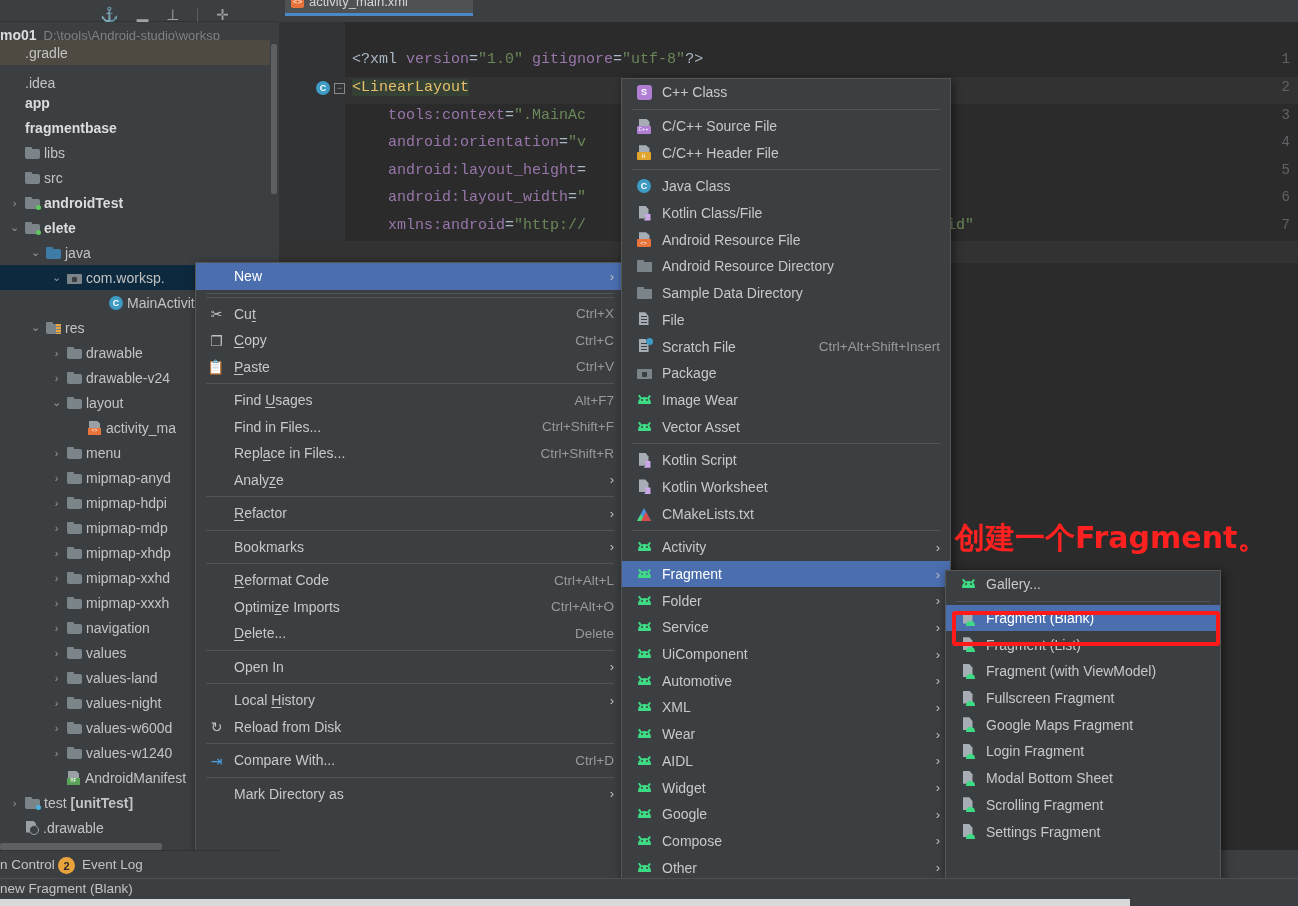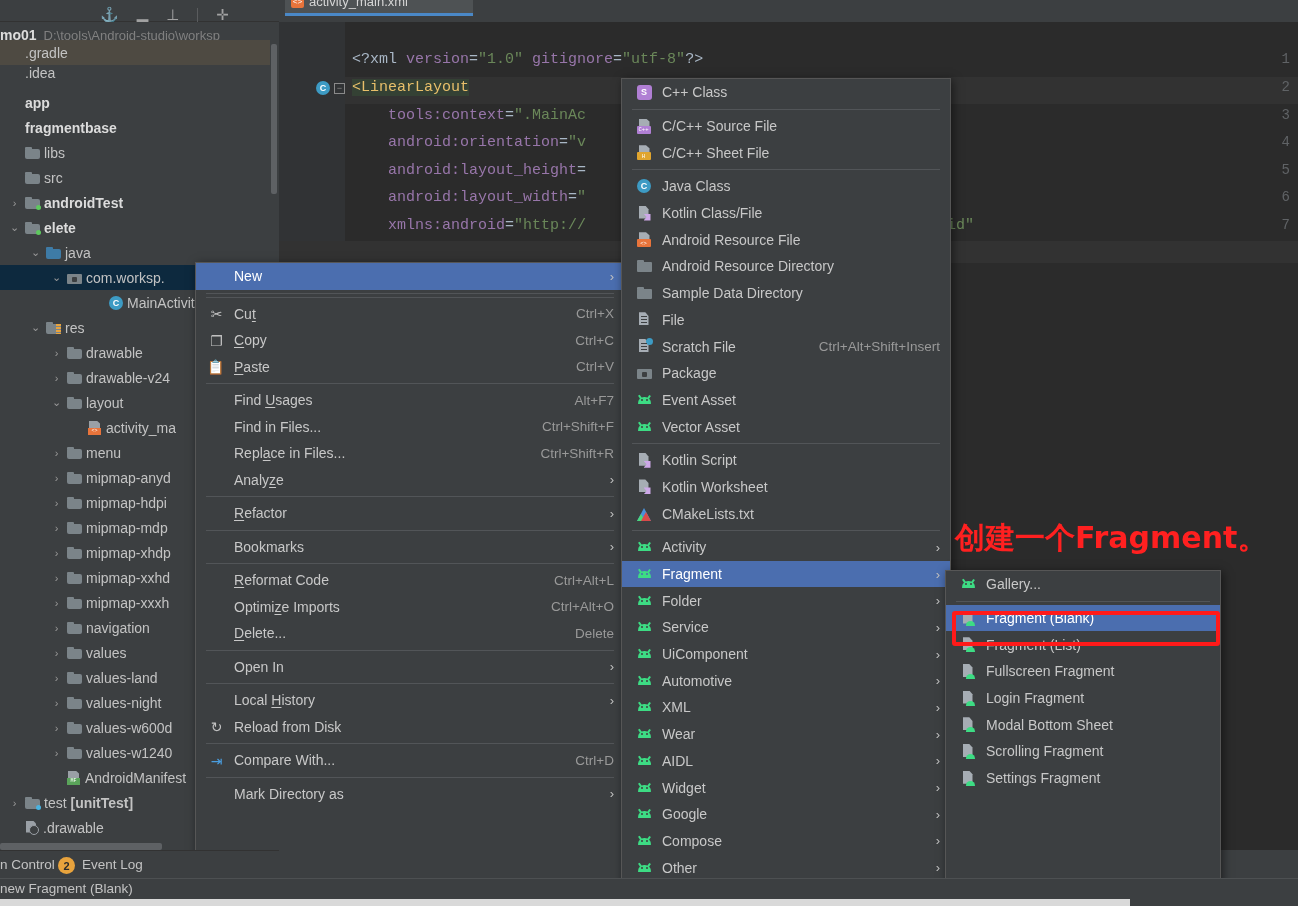--- a/index.html
+++ b/index.html
@@ -273,21 +273,21 @@
 <div class="abs" id="project-header">
   <span class="pname">mo01</span>
   <span class="ppath">D:\tools\Android-studio\worksp</span>
 </div>
 <div id="tree-container">
     <div class="tree-row sel-grey" style="top: 40px;">
       <span style="display:inline-block;width:4px"></span>
       <span class="arrow"></span>
       <span class="">.gradle</span>
     </div>
-    <div class="tree-row" style="top: 60px;">
+    <div class="tree-row" style="top: 70px;">
       <span style="display:inline-block;width:4px"></span>
       <span class="arrow"></span>
       <span class="">.idea</span>
     </div>
     <div class="tree-row" style="top: 90px;">
       <span style="display:inline-block;width:4px"></span>
       <span class="arrow"></span>
       <span class="bold">app</span>
     </div>
     <div class="tree-row" style="top: 115px;">
@@ -593,21 +593,21 @@
         </span>
       </span>
       <span>C/C++ Source File</span>
     </div>
     <div class="mi2">
       <span class="ic">
         <span class="fbadge">
           <span class="b h">H</span>
         </span>
       </span>
-      <span>C/C++ Sheet File</span>
+      <span>C/C++ Header File</span>
     </div>
     <div class="msep"></div>
     <div class="mi2">
       <span class="ic">
         <span class="javaic">C</span>
       </span>
       <span>Java Class</span>
     </div>
     <div class="mi2">
       <span class="ic">
@@ -659,21 +659,21 @@
     <div class="mi2">
       <span class="ic">
         <span class="droid">
           <i class="a1"></i>
           <i class="a2"></i>
           <i class="head"></i>
           <i class="e1"></i>
           <i class="e2"></i>
         </span>
       </span>
-      <span>Event Asset</span>
+      <span>Image Wear</span>
     </div>
     <div class="mi2">
       <span class="ic">
         <span class="droid">
           <i class="a1"></i>
           <i class="a2"></i>
           <i class="head"></i>
           <i class="e1"></i>
           <i class="e2"></i>
         </span>
@@ -916,21 +916,41 @@
       <span>Fragment (List)</span>
     </div>
     <div class="mi3">
       <span class="ic">
         <span class="fragic">
           <span class="sm">
             <i></i>
           </span>
         </span>
       </span>
+      <span>Fragment (with ViewModel)</span>
+    </div>
+    <div class="mi3">
+      <span class="ic">
+        <span class="fragic">
+          <span class="sm">
+            <i></i>
+          </span>
+        </span>
+      </span>
       <span>Fullscreen Fragment</span>
+    </div>
+    <div class="mi3">
+      <span class="ic">
+        <span class="fragic">
+          <span class="sm">
+            <i></i>
+          </span>
+        </span>
+      </span>
+      <span>Google Maps Fragment</span>
     </div>
     <div class="mi3">
       <span class="ic">
         <span class="fragic">
           <span class="sm">
             <i></i>
           </span>
         </span>
       </span>
       <span>Login Fragment</span>

